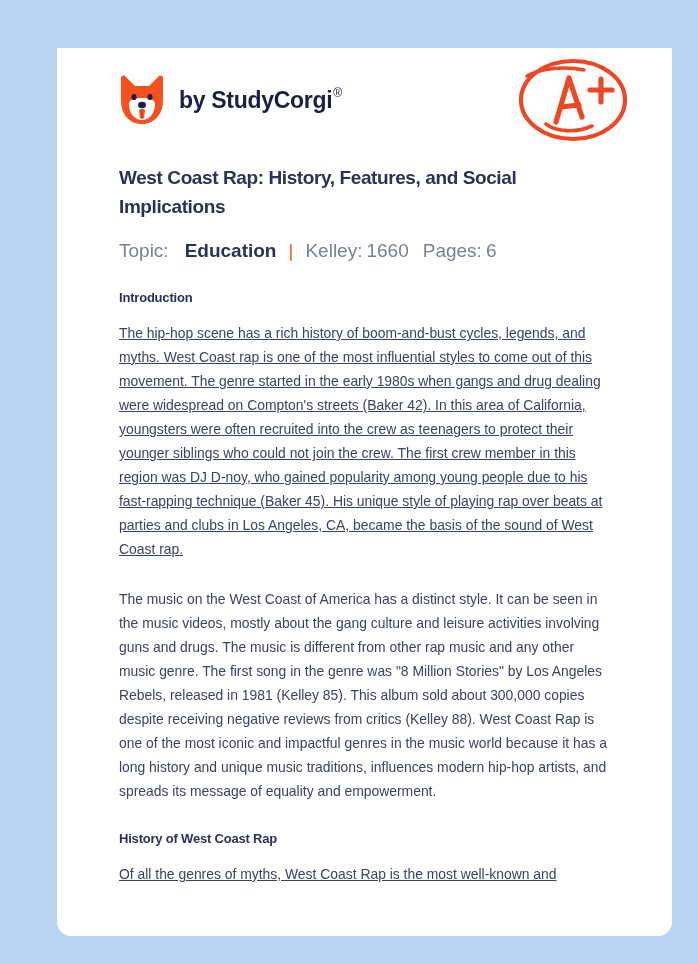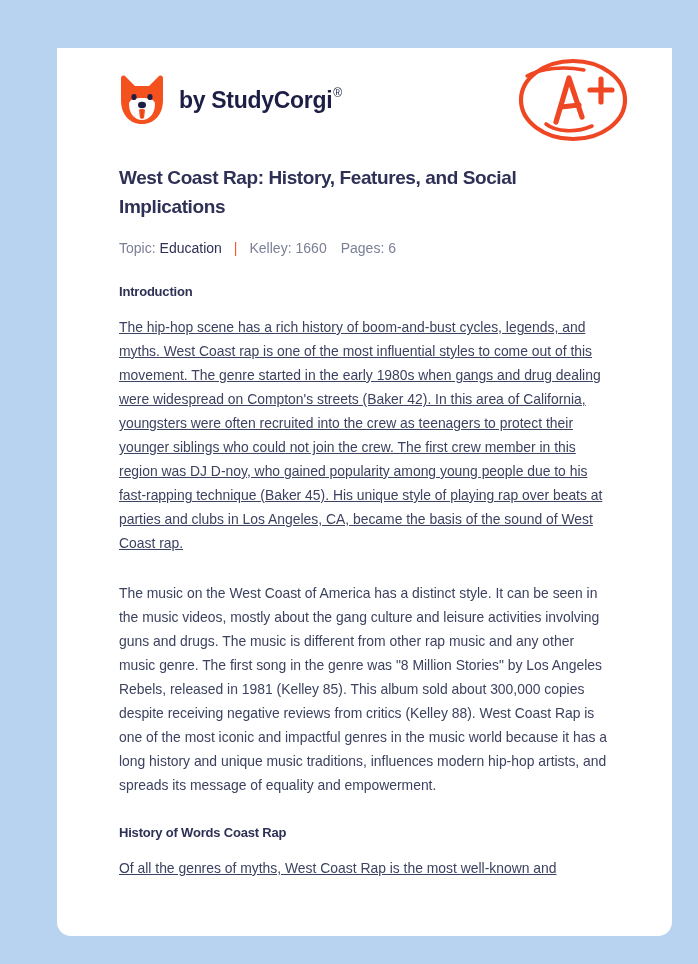--- a/index.html
+++ b/index.html
@@ -81,31 +81,31 @@
     font-size: 19px;
     line-height: 1.5;
     font-weight: bold;
     color: #2e3055;
     letter-spacing: -0.4px;
     margin: 12px 0 0 0;
     max-width: 500px;
   }
   .meta {
     margin-top: 19px;
-    font-size: 14px;
+    font-size: 19px;
     color: #7b7f96;
     display: flex;
     align-items: center;
     white-space: nowrap;
   }
   .meta-label { color: #7b7f96; }
   .meta-value {
     color: #2e3055;
-    font-weight: 400;
-    margin-left: 4px;
+    font-weight: 700;
+    margin-left: 16px;
   }
   .meta-sep {
     color: #f15a29;
     margin: 0 12px;
   }
   .meta-plain { color: #7b7f96; margin-right: 4px; }
   .meta-num   { color: #7b7f96; margin-right: 14px; }
 
   
   .section-head {
@@ -168,18 +168,18 @@
         <span class="meta-plain">Kelley:</span>
         <span class="meta-num">1660</span>
         <span class="meta-plain">Pages:</span>
         <span class="meta-num">6</span>
       </div>
 
       <h2 class="section-head">Introduction</h2>
       <p class="para">The hip-hop scene has a rich history of boom-and-bust cycles, legends, and myths. West Coast rap is one of the most influential styles to come out of this movement. The genre started in the early 1980s when gangs and drug dealing were widespread on Compton's streets (Baker 42). In this area of California, youngsters were often recruited into the crew as teenagers to protect their younger siblings who could not join the crew. The first crew member in this region was DJ D-noy, who gained popularity among young people due to his fast-rapping technique (Baker 45). His unique style of playing rap over beats at parties and clubs in Los Angeles, CA, became the basis of the sound of West Coast rap.</p>
       <p class="para">The music on the West Coast of America has a distinct style. It can be seen in the music videos, mostly about the gang culture and leisure activities involving guns and drugs. The music is different from other rap music and any other music genre. The first song in the genre was "8 Million Stories" by Los Angeles Rebels, released in 1981 (Kelley 85). This album sold about 300,000 copies despite receiving negative reviews from critics (Kelley 88). West Coast Rap is one of the most iconic and impactful genres in the music world because it has a long history and unique music traditions, influences modern hip-hop artists, and spreads its message of equality and empowerment.</p>
 
-      <h2 class="section-head">History of Words Coast Rap</h2>
+      <h2 class="section-head">History of West Coast Rap</h2>
       <p class="para">Of all the genres of myths, West Coast Rap is the most well-known and</p>
 
     </div>
   </div>
 </div>
 
 </body></html>

